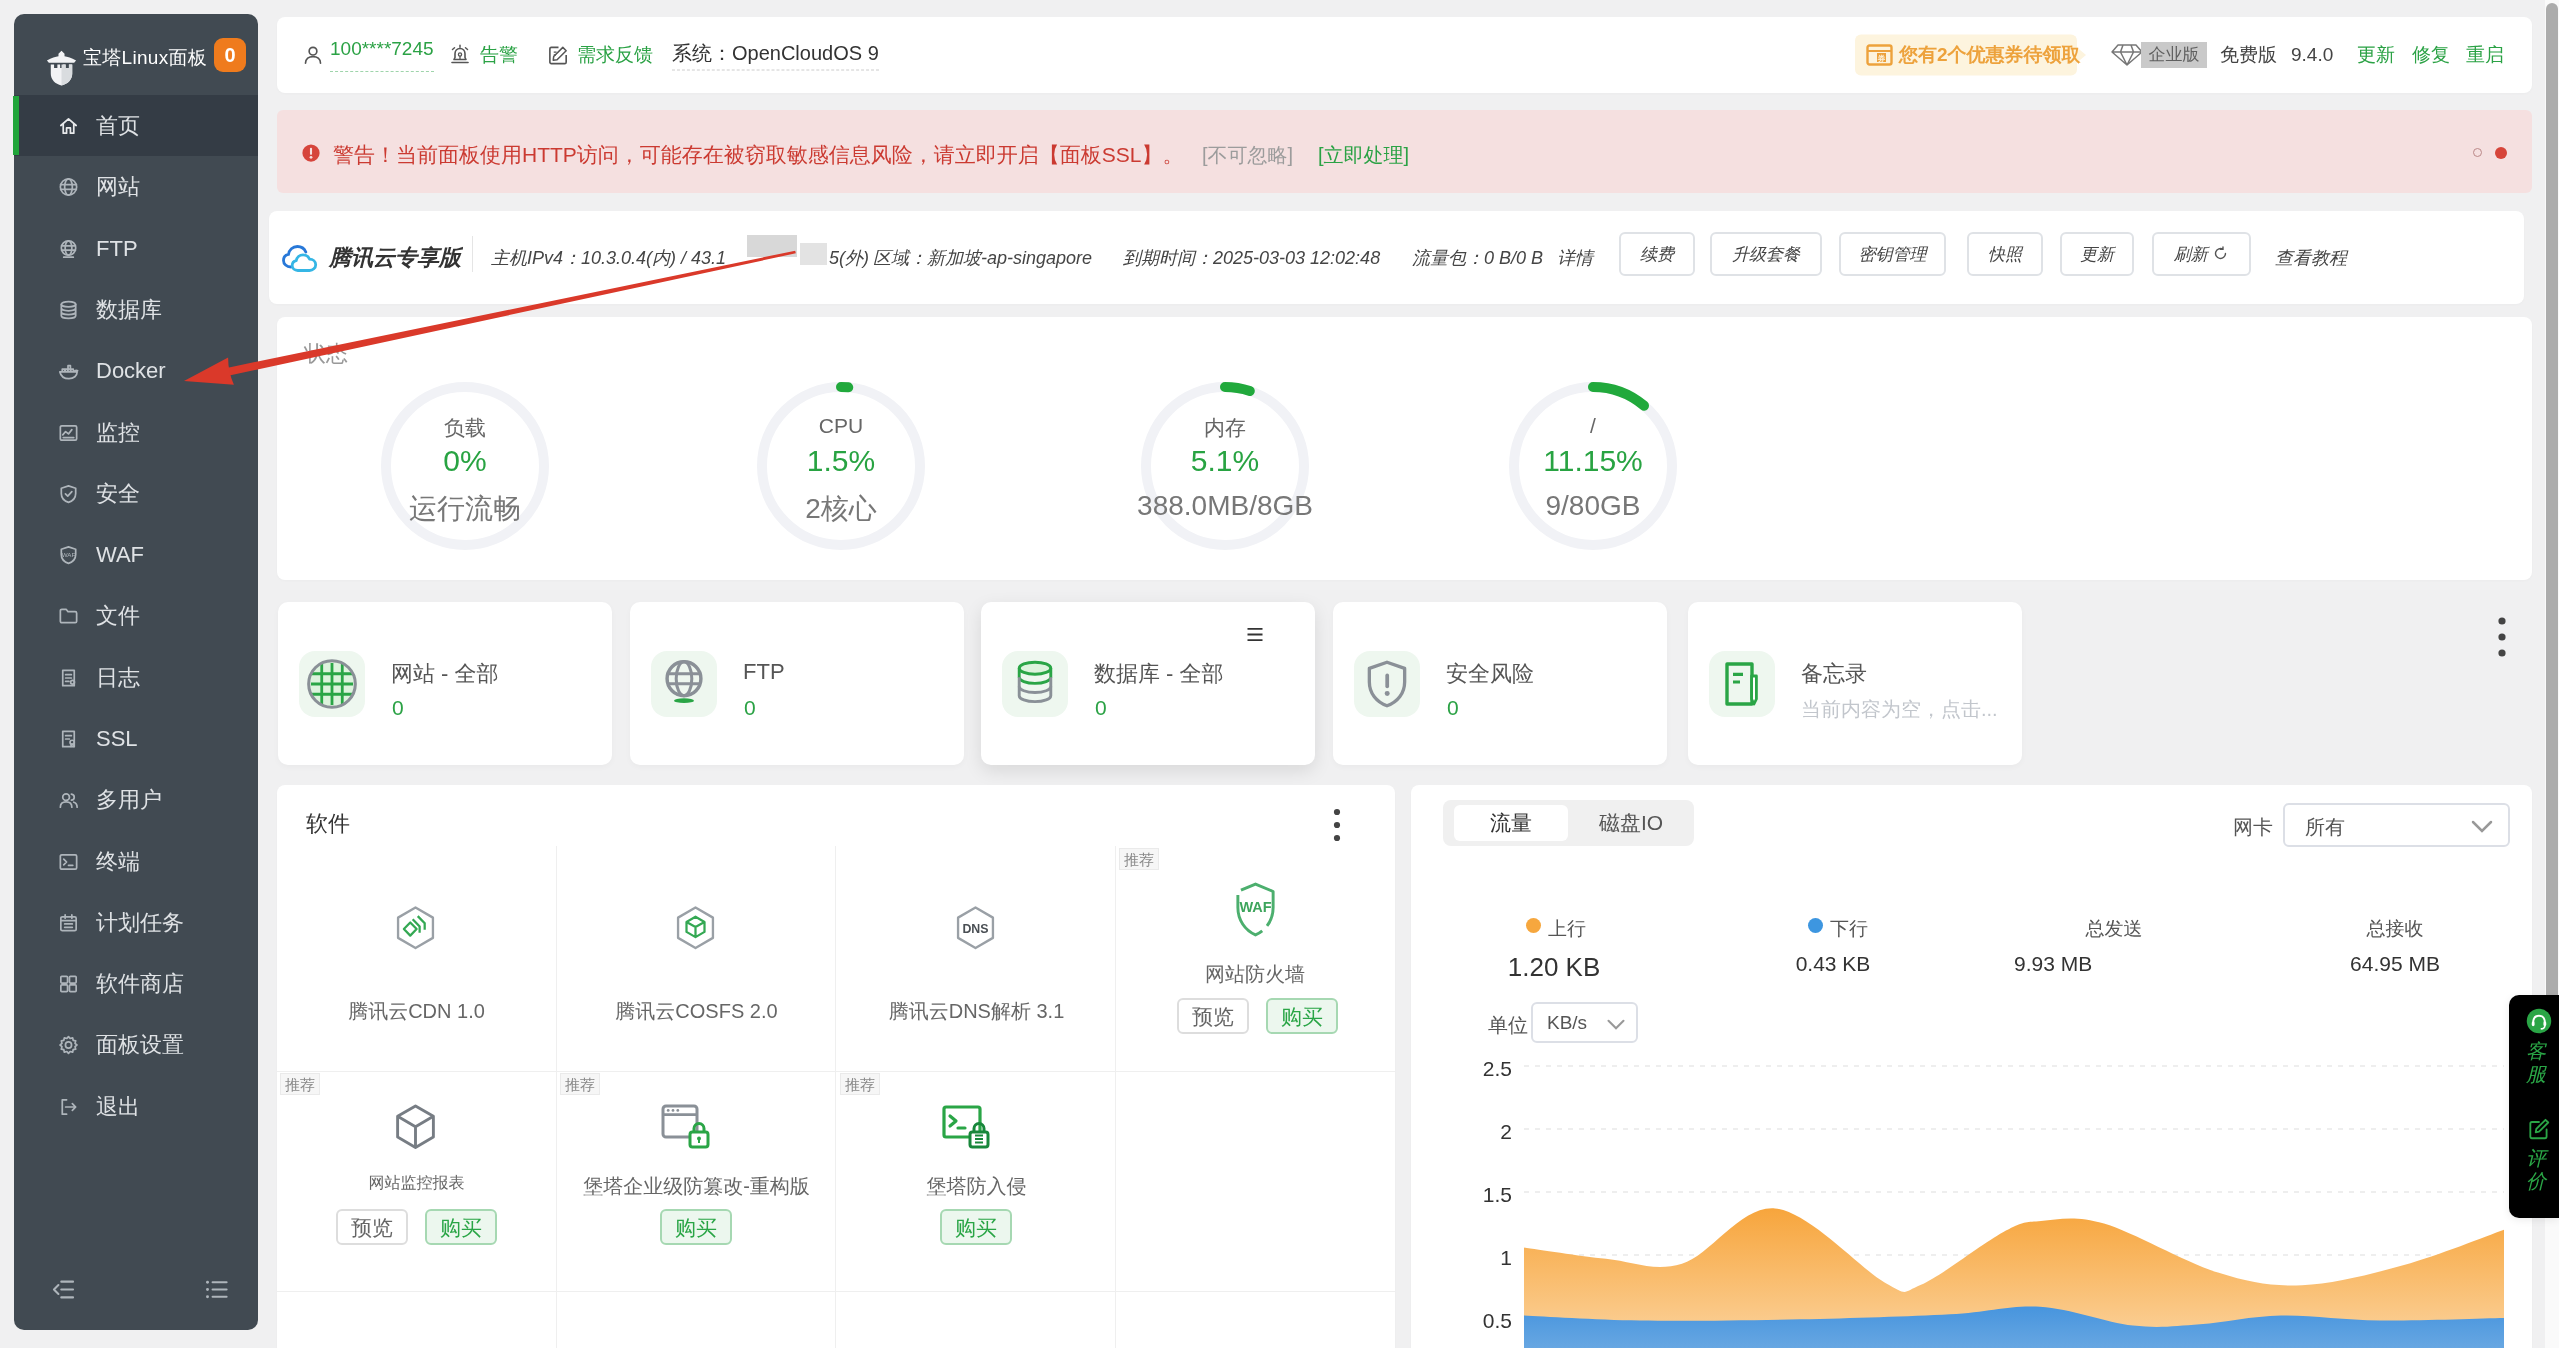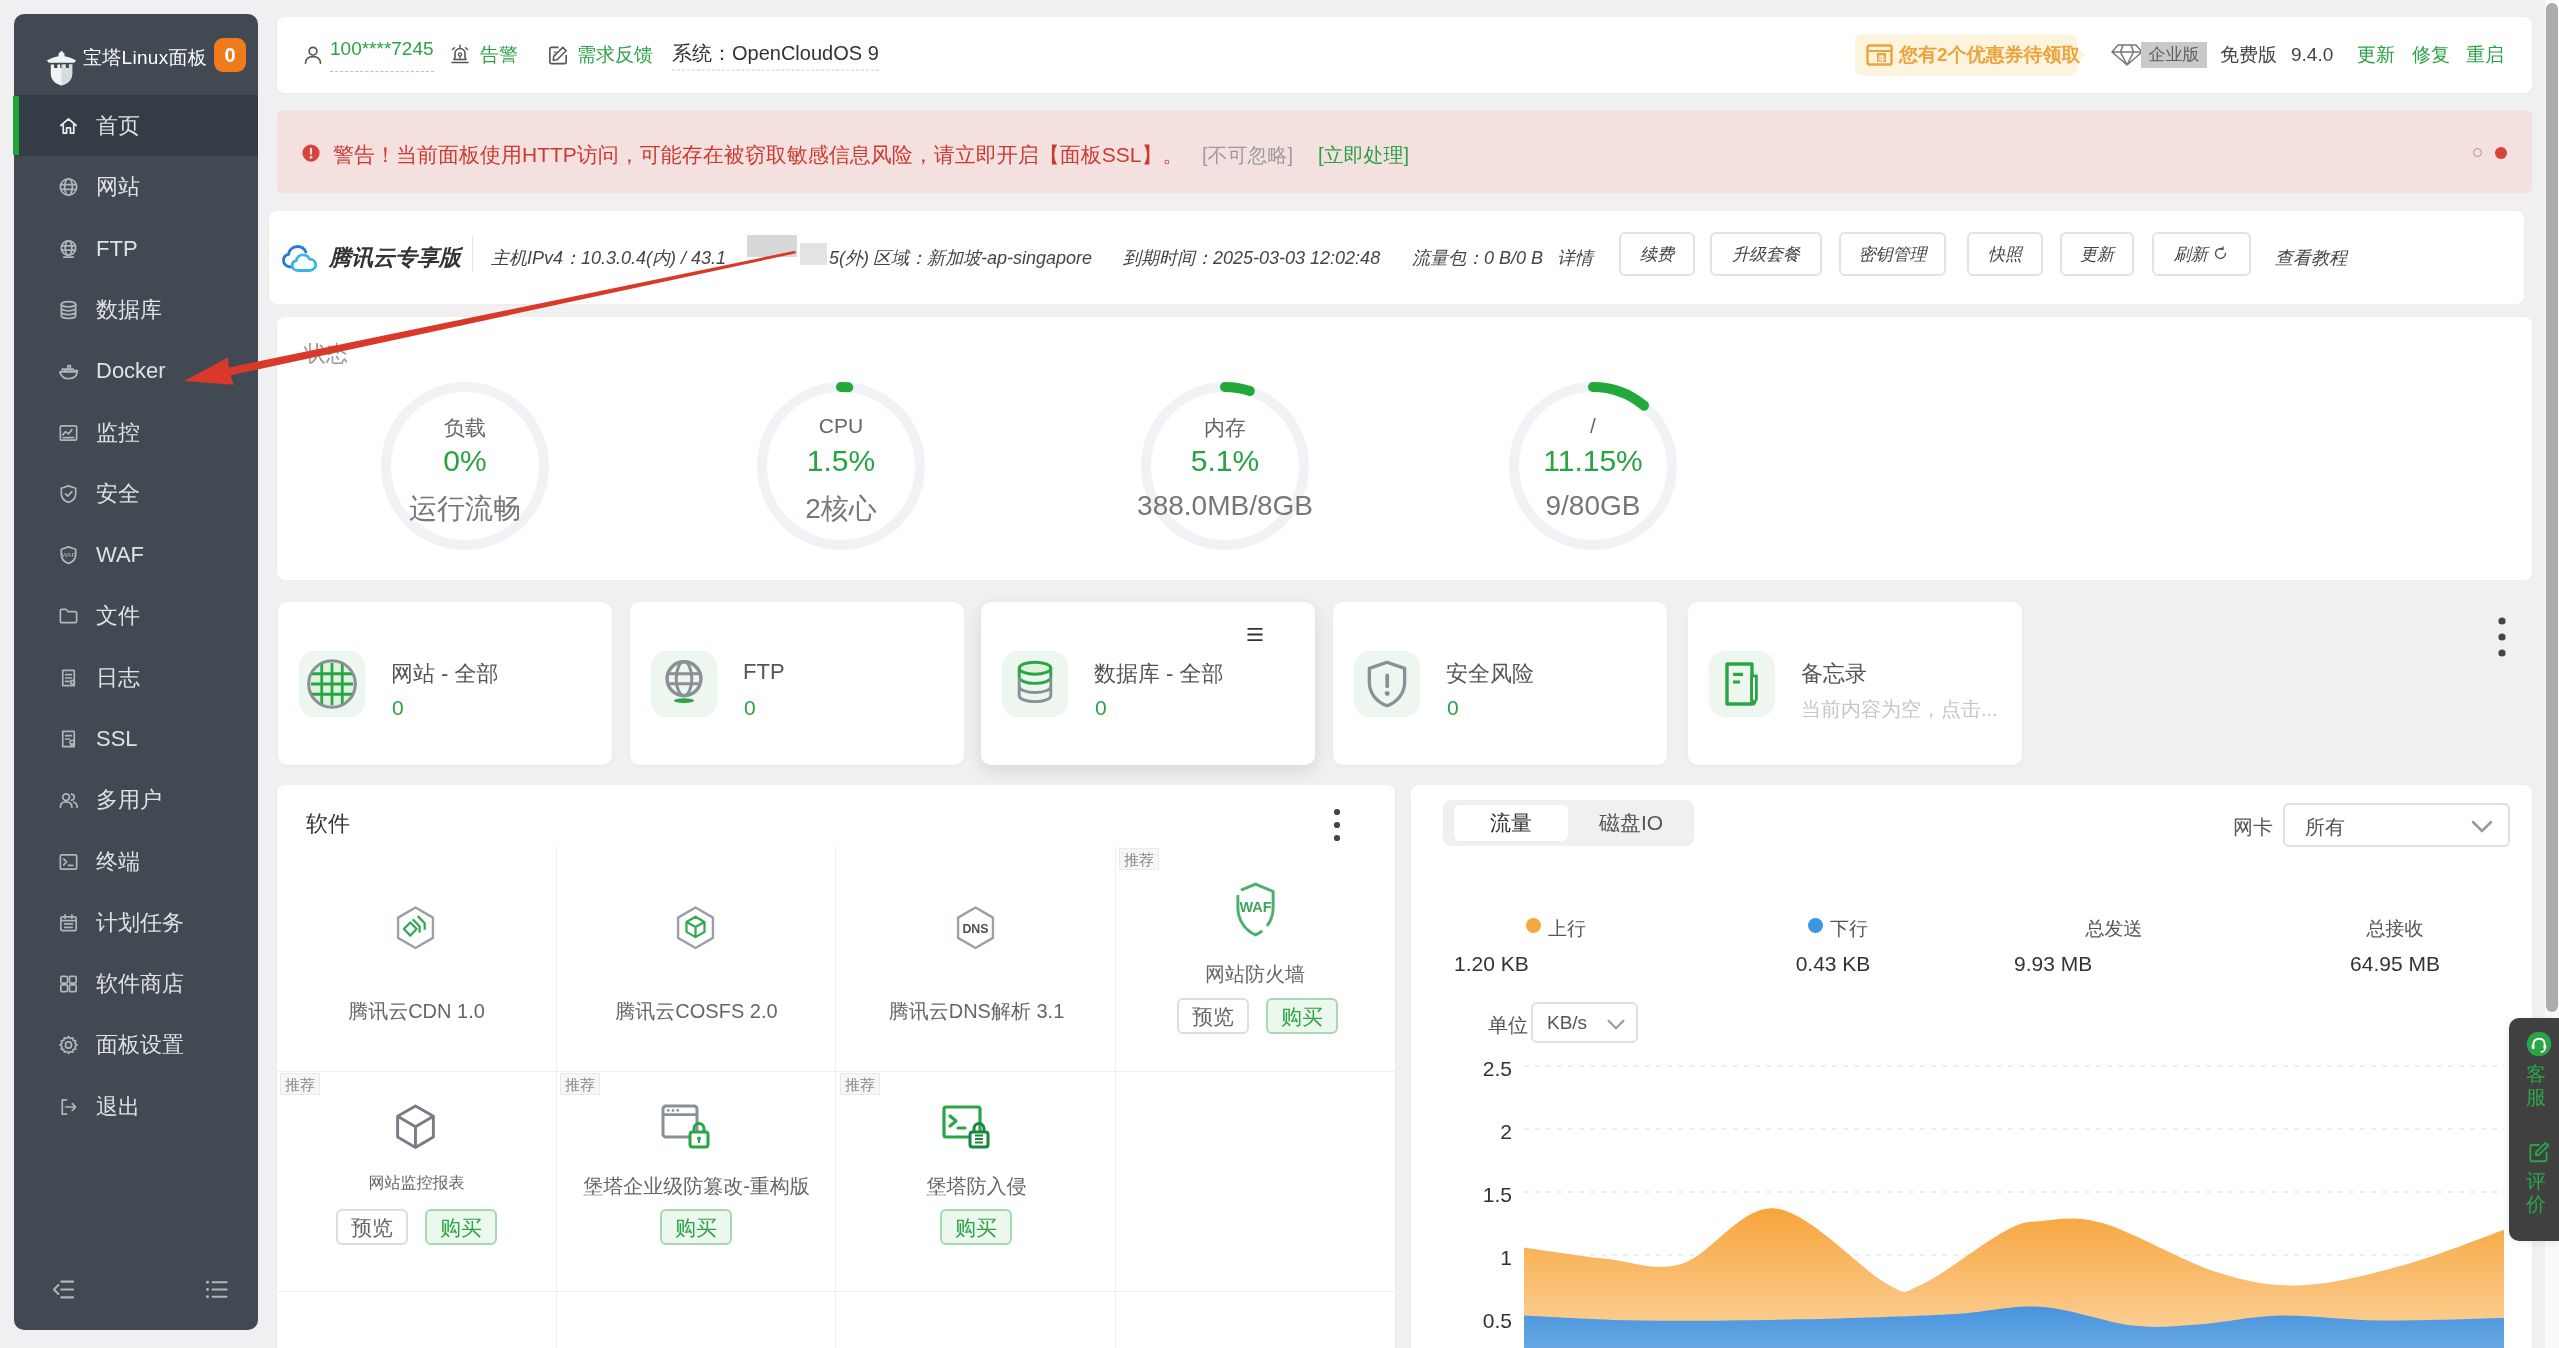--- a/index.html
+++ b/index.html
@@ -49,22 +49,22 @@
 #soft { left:277px; top:785px; width:1118px; height:620px; }
 
 #chart { left:1411px; top:785px; width:1121px; height:620px; }
 .rectag { position:absolute; width:40px; height:22px; background:#f6f6f6; border:1px solid #eaeaea;
   font-size:15px; color:#8a8a8a; text-align:center; line-height:21px; }
 .pbtn { position:absolute; width:72px; height:36px; border:2px solid #ddd; border-radius:6px; background:#fff;
   font-size:21px; color:#666; text-align:center; line-height:33px; }
 .bbtn { position:absolute; width:72px; height:36px; border:2px solid #a6d8b2; border-radius:6px; background:#ecf7ee;
   font-size:21px; color:#2aa546; text-align:center; line-height:33px; }
 
-#floatw { position:absolute; left:2509px; top:1018px; width:50px; height:223px; background:#404040;
-  border-radius:10px 0 0 10px; box-shadow:0 2px 8px rgba(0,0,0,0.08); z-index:50; }
+#floatw { position:absolute; left:2509px; top:995px; width:50px; height:223px; background:#000000;
+  border-radius:10px 0 0 10px; box-shadow:0 2px 8px rgba(0,0,0,0.08); z-index:50;font-style:italic; }
 
 #sbtrack { position:absolute; left:2545px; top:0; width:14px; height:1348px; background:#fafafa; }
 #sbthumb { position:absolute; left:2546px; top:3px; width:12px; height:1009px; background:#acacac; border-radius:6px; }
 </style>
 </head>
 <body>
 <div id="sidebar">
 <div id="logo">
   <svg style="position:absolute;left:31px;top:36px" width="33" height="36" viewBox="0 0 24 26">
     <path fill="#f2f3f5" d="M12 0.5 L14.2 2.6 L14.2 4.4 C16.2 4.6 19.3 5.4 22.6 7.6 L21.2 9.2 H2.8 L1.4 7.6 C4.7 5.4 7.8 4.6 9.8 4.4 L9.8 2.6 Z"></path>
@@ -469,21 +469,21 @@
   <div style="position:absolute;left:167px;top:20px;width:106px;height:36px;font-size:21px;color:#555;text-align:center;line-height:36px">磁盘IO</div>
   <span style="position:absolute;left:822px;top:29px;font-size:20px;color:#555">网卡</span>
   <div style="position:absolute;left:872px;top:18px;width:227px;height:44px;border:2px solid #dcdfe6;border-radius:6px;background:#fff">
     <span style="position:absolute;left:20px;top:9px;font-size:20px;color:#555">所有</span>
     <svg style="position:absolute;right:14px;top:14px" width="24" height="16" viewBox="0 0 24 16">
         <path d="M3 3 L12 12 L21 3" fill="none" stroke="#999" stroke-width="2.5" stroke-linecap="round"></path>
       </svg>
   </div>
   <span style="position:absolute;left:115px;top:133px;width:15px;height:15px;background:#f6a73e;border-radius:50%"></span>
   <span style="position:absolute;left:137px;top:131px;font-size:19px;color:#555">上行</span>
-  <div style="position:absolute;left:43px;top:167px;width:200px;text-align:left;font-size:21px;color:#333">1.20 KB</div>
+  <div style="position:absolute;left:43px;top:167px;width:200px;text-align:center;font-size:26px;color:#333">1.20 KB</div>
   <span style="position:absolute;left:397px;top:133px;width:15px;height:15px;background:#3d96e0;border-radius:50%"></span>
   <span style="position:absolute;left:419px;top:131px;font-size:19px;color:#555">下行</span>
   <div style="position:absolute;left:322px;top:167px;width:200px;text-align:center;font-size:21px;color:#333">0.43 KB</div>
   <div style="position:absolute;left:603px;top:131px;width:200px;text-align:center;font-size:19px;color:#555">总发送</div>
   <div style="position:absolute;left:603px;top:167px;width:200px;text-align:left;font-size:21px;color:#333">9.93 MB</div>
   <div style="position:absolute;left:884px;top:131px;width:200px;text-align:center;font-size:19px;color:#555">总接收</div>
   <div style="position:absolute;left:884px;top:167px;width:200px;text-align:center;font-size:21px;color:#333">64.95 MB</div>
   <span style="position:absolute;left:77px;top:227px;font-size:20px;color:#555">单位</span>
   <div style="position:absolute;left:120px;top:217px;width:107px;height:41px;border:2px solid #dcdfe6;border-radius:6px;background:#fff">
     <span style="position:absolute;left:14px;top:8px;font-size:19px;color:#555">KB/s</span>

